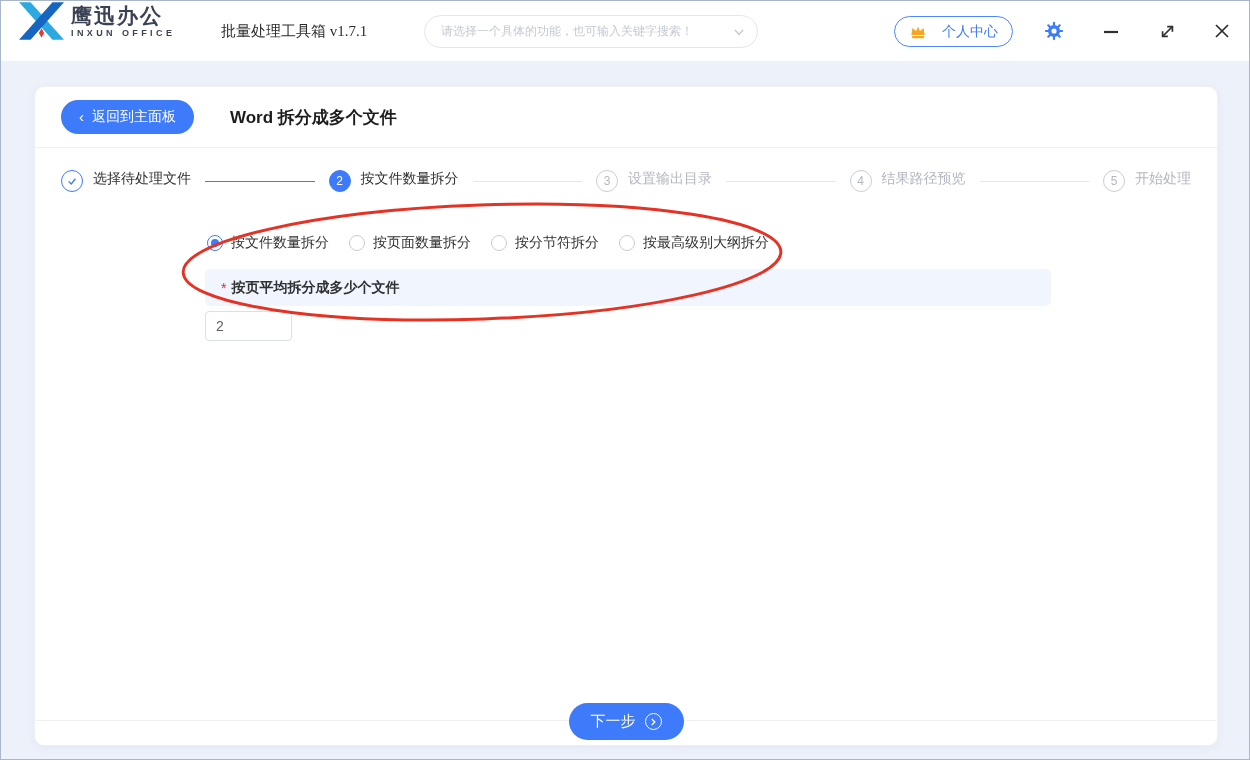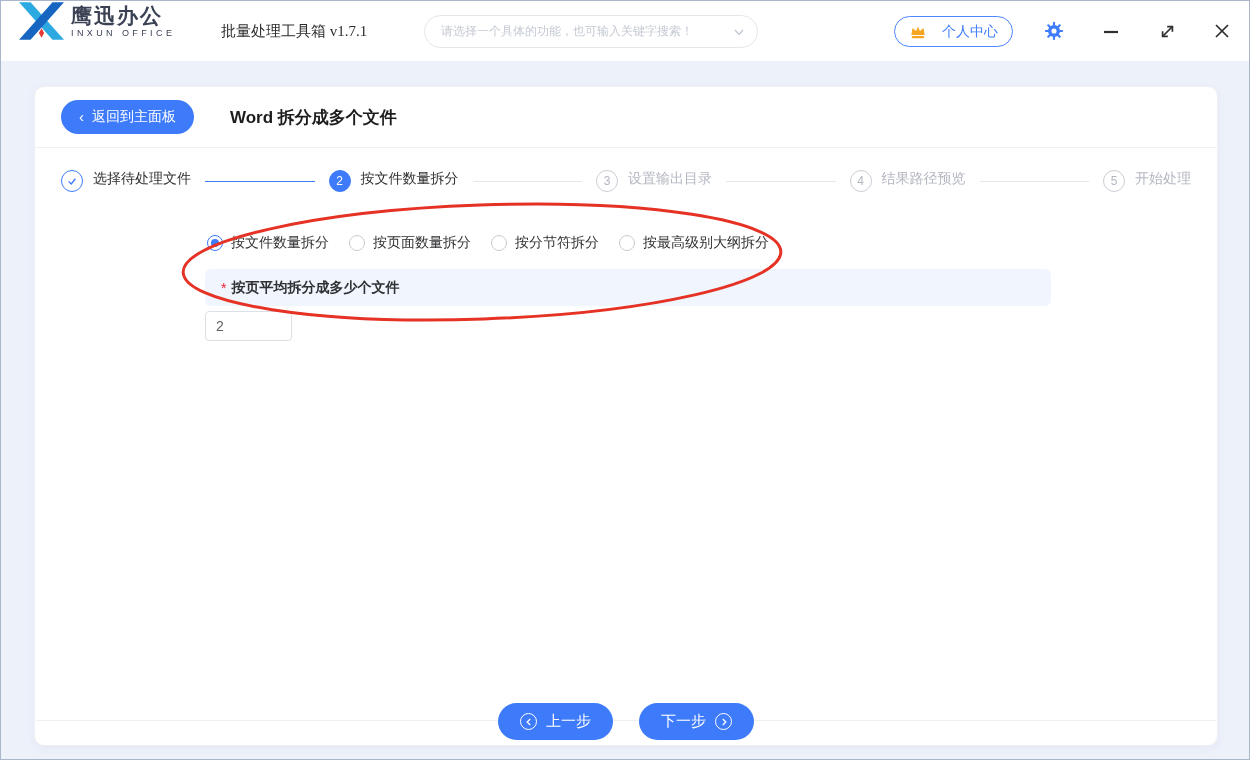--- a/index.html
+++ b/index.html
@@ -6,21 +6,21 @@
   html,body { width:1250px; height:760px; }
   body { font-family:"Liberation Sans","DejaVu Sans",sans-serif; }
   .window { position:relative; width:1250px; height:760px; background:#edf1fa;
             border:1px solid #aab6c9; overflow:hidden; }
 
   
   .app-header { position:absolute; top:0; left:0; right:0; height:60px; background:#fff; }
   .brand { position:absolute; left:17px; top:1px; display:flex; align-items:center; }
   .brand-text { margin-left:7px; line-height:1; }
   .brand-cn { font-size:21px; font-weight:bold; color:#3b4254; letter-spacing:2px; }
-  .brand-en { font-size:9px; font-weight:normal; color:#3b4254; letter-spacing:3.4px; margin-top:3px; }
+  .brand-en { font-size:9px; font-weight:bold; color:#3b4254; letter-spacing:3.4px; margin-top:3px; }
   .app-title { position:absolute; left:220px; top:0; height:60px; display:flex; align-items:center;
                font-size:15px; color:#2d2d2d;font-family:Liberation Serif, serif; }
   .search-box { position:absolute; left:423px; top:14px; width:334px; height:33px;
                 border:1px solid #e3e6eb; border-radius:17px; background:#fff;
                 display:flex; align-items:center; padding:0 12px 0 16px; cursor:pointer; }
   .search-ph { flex:1; font-size:12px; color:#c4c9d3; white-space:nowrap; overflow:hidden; }
   .search-caret { color:#c4c9d3; display:flex; }
   .user-center { position:absolute; left:893px; top:15px; height:31px; padding:0 14px;
                  border:1px solid #4d86ff; border-radius:16px; background:#fff;
                  display:flex; align-items:center; gap:15px; font-size:14px; color:#3e7bfa; cursor:pointer; }
@@ -229,28 +229,20 @@
       <input class="count-input" type="text" value="2" style="">
     </div>
 
     <svg class="annotation" width="616" height="130" viewBox="0 0 616 130">
       <ellipse cx="307" cy="63" rx="299" ry="57" fill="none" stroke="#e53224" stroke-width="3" transform="rotate(-2 307 63)"></ellipse>
     </svg>
 
     <div class="footer-line"></div>
     <div class="footer-buttons">
       <button class="nav-btn">
-        <span class="circ-icon">
-          <svg width="8" height="8" viewBox="0 0 8 8">
-              <polyline points="5.2,1 2.2,4 5.2,7" fill="none" stroke="#fff" stroke-width="1.3"></polyline>
-            </svg>
-        </span>
-        <span>上一步</span>
-      </button>
-      <button class="nav-btn">
         <span>下一步</span>
         <span class="circ-icon">
           <svg width="8" height="8" viewBox="0 0 8 8">
               <polyline points="2.8,1 5.8,4 2.8,7" fill="none" stroke="#fff" stroke-width="1.3"></polyline>
             </svg>
         </span>
       </button>
     </div>
   </div>
 </div>

